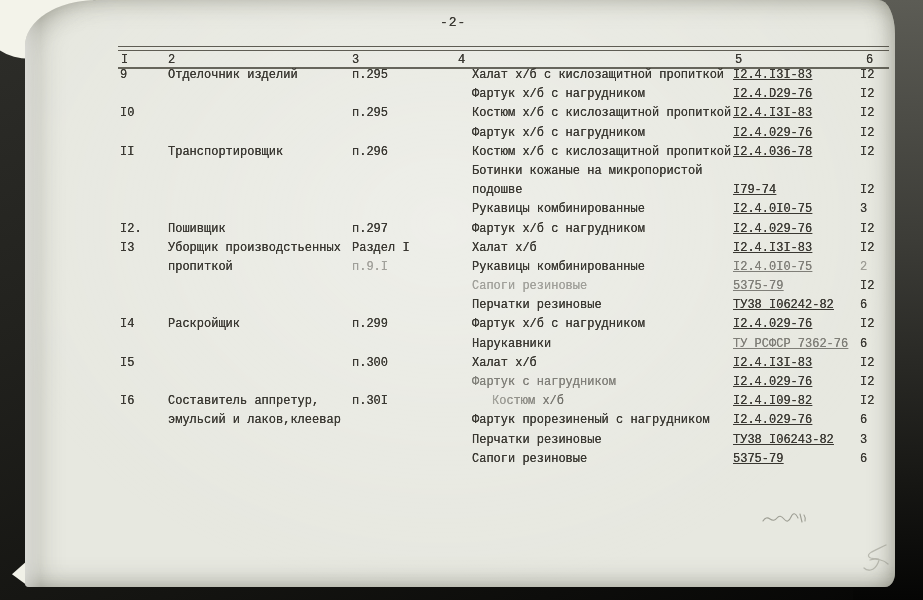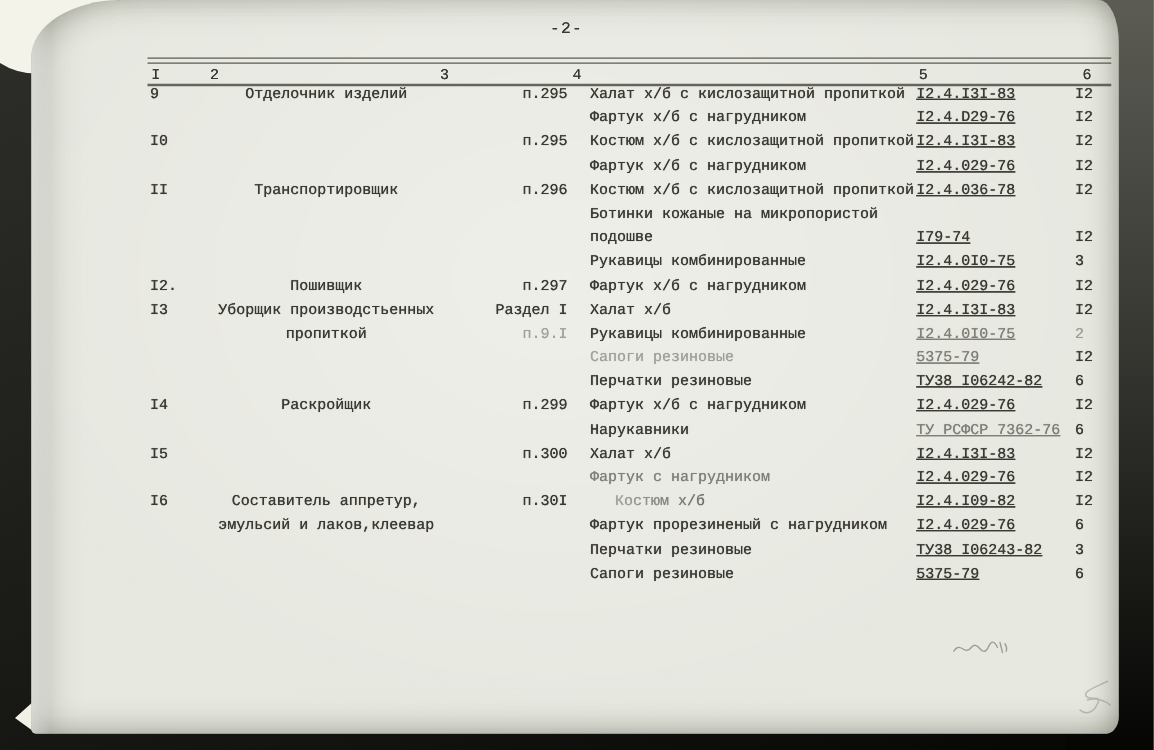--- a/index.html
+++ b/index.html
@@ -59,22 +59,22 @@
   .h1{left:121px;} .h2{left:168px;} .h3{left:352px;}
   .h4{left:458px;} .h5{left:735px;} .h6{left:866px;}
   .tbody{position:absolute;top:66px;left:0;width:923px;}
   .trow{position:relative;height:19.2px;}
   .cell{
     position:absolute;top:0;height:19.2px;line-height:19.2px;
     font-size:12px;white-space:nowrap;
     color:#3a3832;text-shadow:0 0 .55px currentColor;
   }
   .c1{left:120px;width:44px;}
-  .c2{left:168px;width:186px;text-align:center;}
-  .c3{left:352px;width:102px;text-align:right;}
+  .c2{left:168px;width:186px;}
+  .c3{left:352px;width:102px;}
   .c4{left:472px;width:272px;}
   .c5{left:733px;width:124px;text-decoration:underline;}
   .c6{left:860px;width:36px;}
   .faded{opacity:.42;}
   .faded2{opacity:.6;}
   .fade-right{
     -webkit-mask-image:linear-gradient(90deg,#000 28%,rgba(0,0,0,.35) 72%);
             mask-image:linear-gradient(90deg,#000 28%,rgba(0,0,0,.35) 72%);
   }
   .fade-left{

